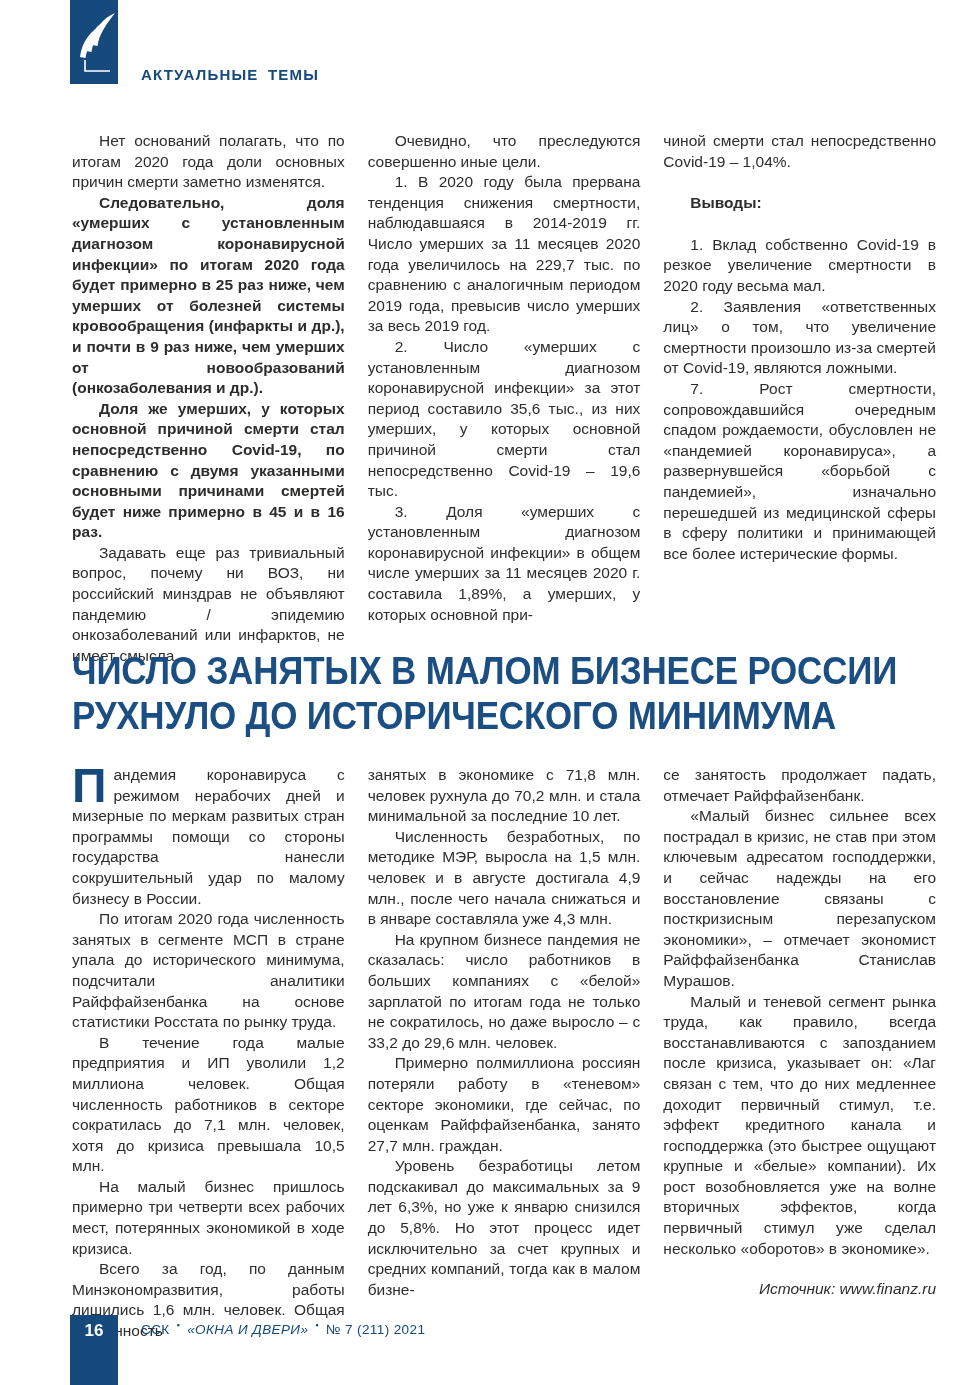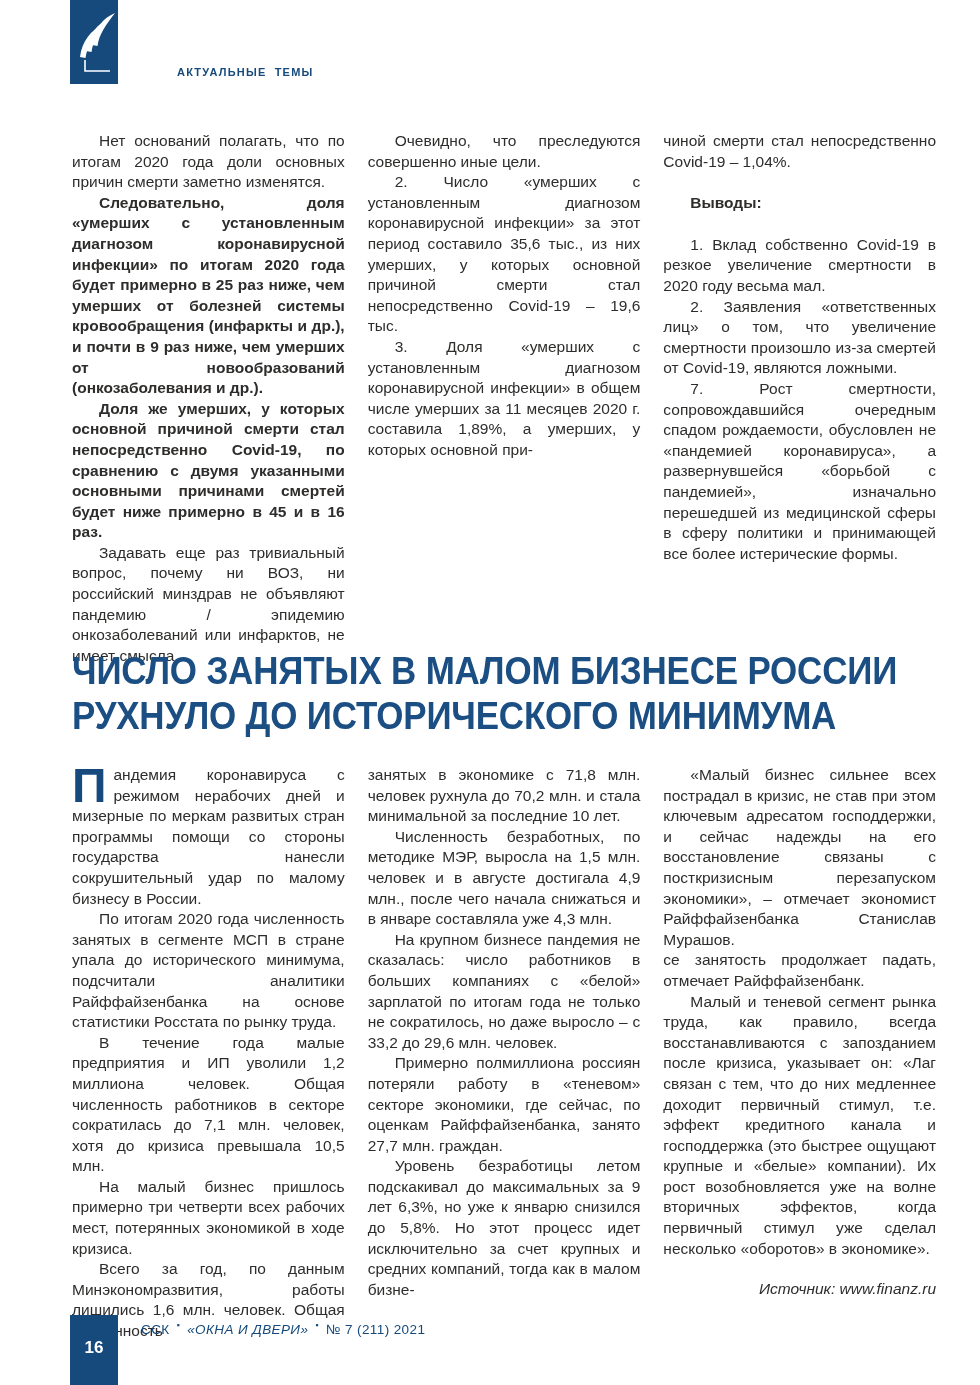--- a/index.html
+++ b/index.html
@@ -19,22 +19,22 @@
     color:var(--text);
   }
   
   .logo-box{
     position:absolute;left:70px;top:0;width:48px;height:84px;
     background:var(--brand);
   }
   .logo-box svg{display:block;width:48px;height:84px;}
   .section-label{
     position:absolute;left:141px;top:66px;
-    color:var(--brand);font-weight:bold;font-size:11px;
-    letter-spacing:1.2px;word-spacing:4px;margin-left:36px;
+    color:var(--brand);font-weight:bold;font-size:15px;
+    letter-spacing:1.2px;word-spacing:4px;
   }
   
   .cols{
     position:absolute;left:72px;width:864px;
     display:flex;gap:23px;
   }
   .cols-a1{top:131px;}
   .cols-a2{top:765px;}
   .col{width:278px;}
   .p{
@@ -63,21 +63,21 @@
     letter-spacing:-0.2px;
     transform:scaleX(0.92);transform-origin:0 0;
     white-space:nowrap;
   }
   .big-title .line{display:block;}
   
   .page-badge{
     position:absolute;left:70px;top:1315px;width:48px;height:70px;
     background:var(--brand);color:#ffffff;
     font-weight:bold;font-size:17px;
-    text-align:center;padding-top:23px;
+    text-align:center;padding-top:6px;
   }
   .footer-line{
     position:absolute;left:141px;top:1322px;
     color:var(--brand);font-size:13.5px;letter-spacing:0.4px;
     display:flex;align-items:flex-start;gap:7px;
   }
   .footer-line .mag{font-style:italic;}
   .footer-line .sq{
     font-size:9px;line-height:1;position:relative;top:-1px;
   }
@@ -99,20 +99,21 @@
 
   <section class="cols cols-a1">
     <div class="col">
       <p class="p">Нет оснований полагать, что по итогам 2020 года доли основных причин смерти заметно изменятся.</p>
       <p class="p bold">Следовательно, доля «умерших с установленным диагнозом коронавирусной инфекции» по итогам 2020 года будет примерно в 25 раз ниже, чем умерших от болезней системы кровообращения (инфаркты и др.), и почти в 9 раз ниже, чем умерших от новообразований (онкозаболевания и др.).</p>
       <p class="p bold">Доля же умерших, у которых основной причиной смерти стал непосредственно Covid-19, по сравнению с двумя указанными основными причинами смертей будет ниже примерно в 45 и в 16 раз.</p>
       <p class="p">Задавать еще раз тривиальный вопрос, почему ни ВОЗ, ни российский минздрав не объявляют пандемию / эпидемию онкозаболеваний или инфарктов, не имеет смысла.</p>
     </div>
     <div class="col">
       <p class="p">Очевидно, что преследуются совершенно иные цели.</p>
+      <p class="p">1. В 2020 году была прервана тенденция снижения смертности, наблюдавшаяся в 2014-2019 гг. Число умерших за 11 месяцев 2020 года увеличилось на 229,7 тыс. по сравнению с аналогичным периодом 2019 года, превысив число умерших за весь 2019 год.</p>
       <p class="p">2. Число «умерших с установленным диагнозом коронавирусной инфекции» за этот период составило 35,6 тыс., из них умерших, у которых основной причиной смерти стал непосредственно Covid-19 – 19,6 тыс.</p>
       <p class="p">3. Доля «умерших с установленным диагнозом коронавирусной инфекции» в общем числе умерших за 11 месяцев 2020 г. составила 1,89%, а умерших, у которых основной при-</p>
     </div>
     <div class="col">
       <p class="p no-indent">чиной смерти стал непосредственно Covid-19 – 1,04%.</p>
       <p class="p bold spaced-heading">Выводы:</p>
       <p class="p">1. Вклад собственно Covid-19 в резкое увеличение смертности в 2020 году весьма мал.</p>
       <p class="p">2. Заявления «ответственных лиц» о том, что увеличение смертности произошло из-за смертей от Covid-19, являются ложными.</p>
       <p class="p">7. Рост смертности, сопровождавшийся очередным спадом рождаемости, обусловлен не «пандемией коронавируса», а развернувшейся «борьбой с пандемией», изначально перешедшей из медицинской сферы в сферу политики и принимающей все более истерические формы.</p>
     </div>
@@ -132,22 +133,22 @@
       <p class="p">Всего за год, по данным Минэкономразвития, работы лишились 1,6 млн. человек. Общая численность</p>
     </div>
     <div class="col">
       <p class="p no-indent">занятых в экономике с 71,8 млн. человек рухнула до 70,2 млн. и стала минимальной за последние 10 лет.</p>
       <p class="p">Численность безработных, по методике МЭР, выросла на 1,5 млн. человек и в августе достигала 4,9 млн., после чего начала снижаться и в январе составляла уже 4,3 млн.</p>
       <p class="p">На крупном бизнесе пандемия не сказалась: число работников в больших компаниях с «белой» зарплатой по итогам года не только не сократилось, но даже выросло – с 33,2 до 29,6 млн. человек.</p>
       <p class="p">Примерно полмиллиона россиян потеряли работу в «теневом» секторе экономики, где сейчас, по оценкам Райффайзенбанка, занято 27,7 млн. граждан.</p>
       <p class="p">Уровень безработицы летом подскакивал до максимальных за 9 лет 6,3%, но уже к январю снизился до 5,8%. Но этот процесс идет исключительно за счет крупных и средних компаний, тогда как в малом бизне-</p>
     </div>
     <div class="col">
+      <p class="p no-indent">се занятость продолжает падать, отмечает Райффайзенбанк.</p>
       <p class="p">«Малый бизнес сильнее всех пострадал в кризис, не став при этом ключевым адресатом господдержки, и сейчас надежды на его восстановление связаны с посткризисным перезапуском экономики», – отмечает экономист Райффайзенбанка Станислав Мурашов.</p>
-      <p class="p no-indent">се занятость продолжает падать, отмечает Райффайзенбанк.</p>
       <p class="p">Малый и теневой сегмент рынка труда, как правило, всегда восстанавливаются с запозданием после кризиса, указывает он: «Лаг связан с тем, что до них медленнее доходит первичный стимул, т.е. эффект кредитного канала и господдержка (это быстрее ощущают крупные и «белые» компании). Их рост возобновляется уже на волне вторичных эффектов, когда первичный стимул уже сделал несколько «оборотов» в экономике».</p>
       <p class="p note">Источник: www.finanz.ru</p>
     </div>
   </section>
 
   <div class="page-badge">
     <span>16</span>
   </div>
   <div class="footer-line">
     <span>ССК</span>

